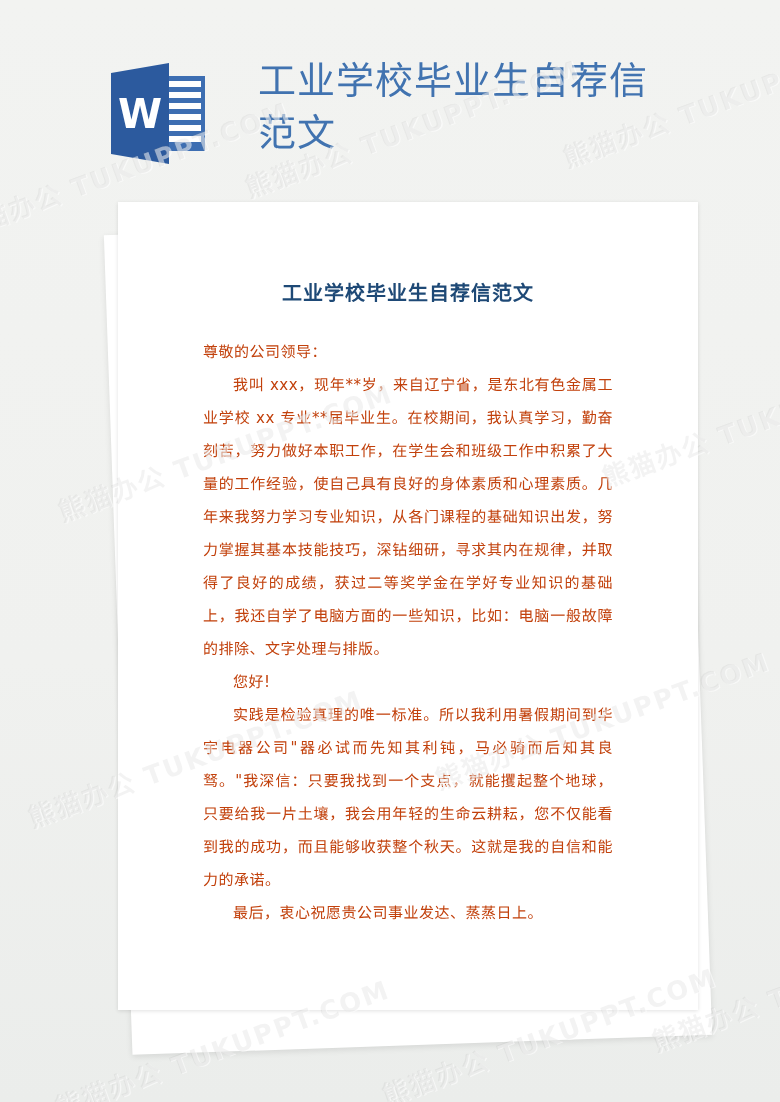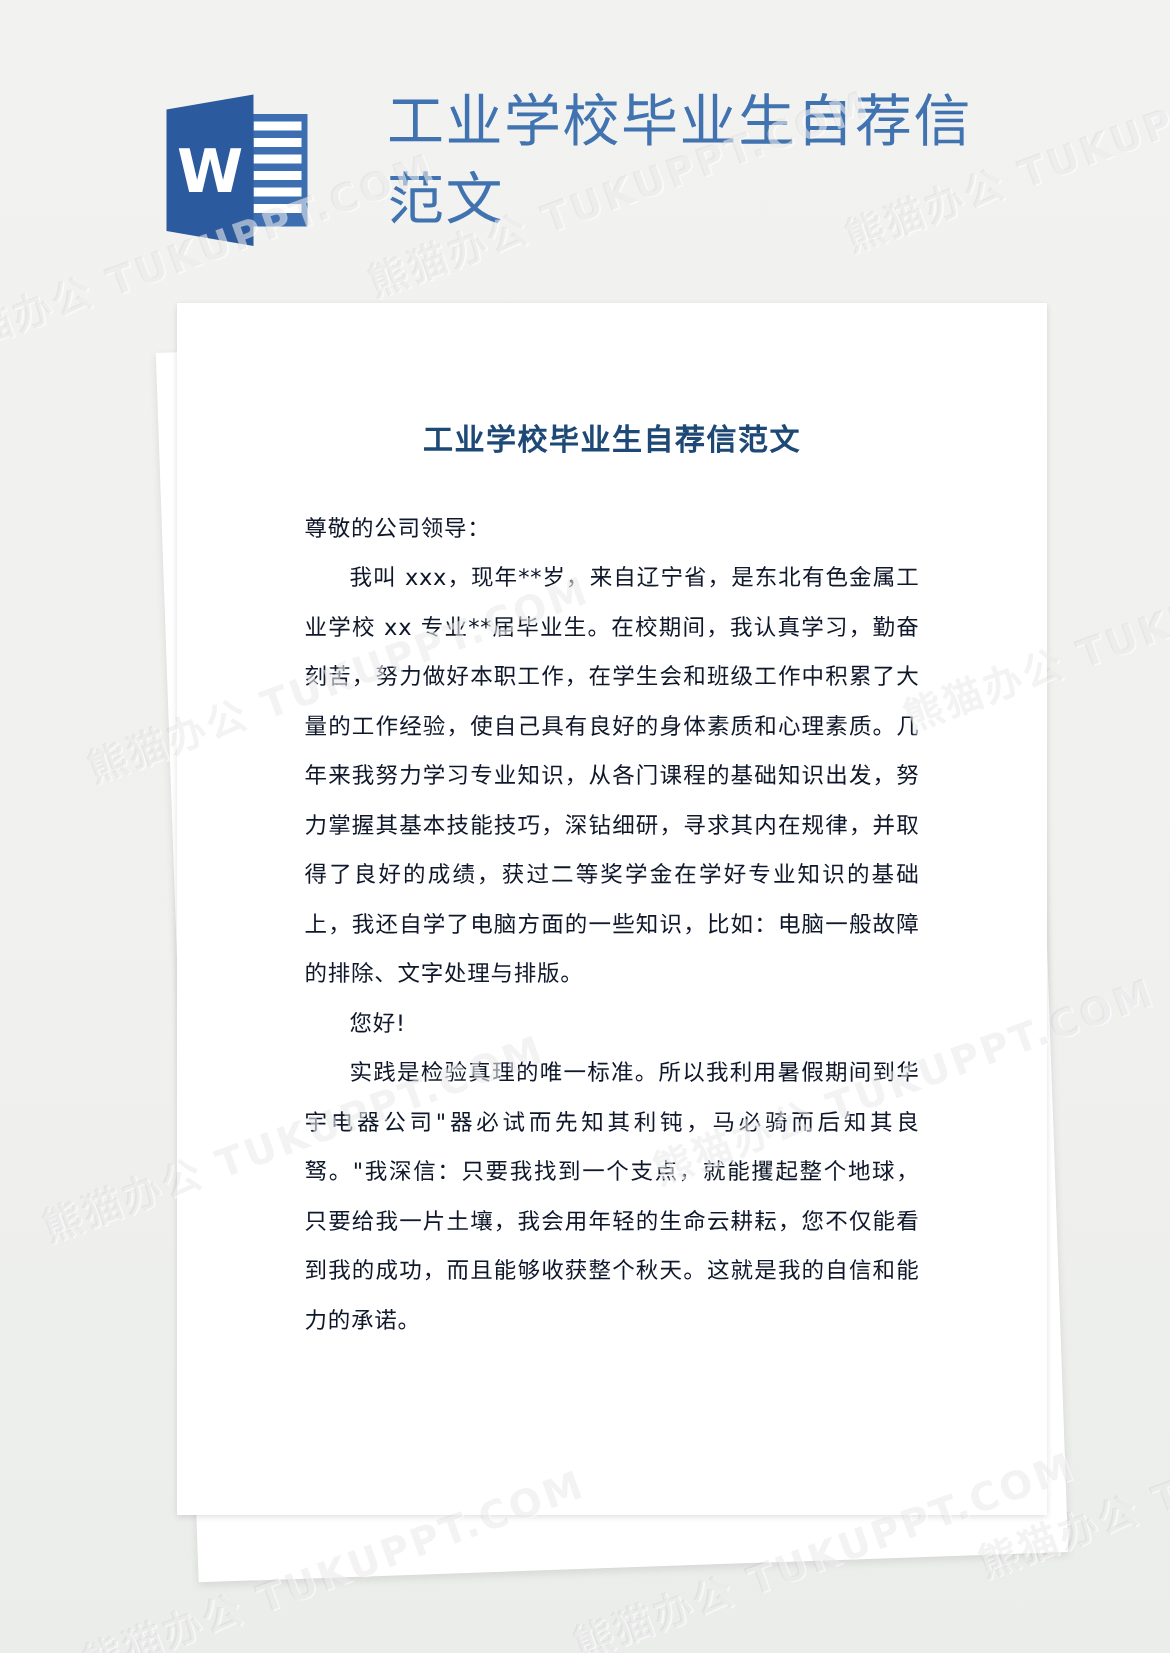--- a/index.html
+++ b/index.html
@@ -29,21 +29,21 @@
     position:absolute;left:118px;top:202px;width:580px;height:808px;
     background:#ffffff;box-shadow:0 1px 4px rgba(0,0,0,0.12);
     z-index:2;box-sizing:border-box;
     padding:75px 85px 0 85px;
   }
   .doc-title{
     margin:0 0 30px 0;text-align:center;
     font-size:20px;font-weight:bold;color:#1e4976;letter-spacing:1px;
   }
   .doc-body p{
-    margin:0;font-size:15px;line-height:33px;color:#0f172a;
+    margin:0;font-size:15px;line-height:33px;color:#c2410c;
     text-align:justify;letter-spacing:0.5px;
   }
   .doc-body p.indent{text-indent:2em;}
 
   
   .watermark-layer{position:absolute;left:0;top:0;width:780px;height:1102px;
     z-index:3;pointer-events:none;}
   .wm{
     position:absolute;white-space:nowrap;
     font-size:26px;font-weight:bold;letter-spacing:2px;
@@ -84,20 +84,21 @@
 
 <div class="back-sheet"></div>
 
 <div class="paper">
   <h2 class="doc-title">工业学校毕业生自荐信范文</h2>
   <div class="doc-body">
     <p>尊敬的公司领导：</p>
     <p class="indent">我叫 xxx，现年**岁，来自辽宁省，是东北有色金属工业学校 xx 专业**届毕业生。在校期间，我认真学习，勤奋刻苦，努力做好本职工作，在学生会和班级工作中积累了大量的工作经验，使自己具有良好的身体素质和心理素质。几年来我努力学习专业知识，从各门课程的基础知识出发，努力掌握其基本技能技巧，深钻细研，寻求其内在规律，并取得了良好的成绩，获过二等奖学金在学好专业知识的基础上，我还自学了电脑方面的一些知识，比如：电脑一般故障的排除、文字处理与排版。</p>
     <p class="indent">您好!</p>
     <p class="indent">实践是检验真理的唯一标准。所以我利用暑假期间到华宇电器公司"器必试而先知其利钝，马必骑而后知其良驽。"我深信：只要我找到一个支点，就能攫起整个地球，只要给我一片土壤，我会用年轻的生命云耕耘，您不仅能看到我的成功，而且能够收获整个秋天。这就是我的自信和能力的承诺。</p>
+    <p class="indent">最后，衷心祝愿贵公司事业发达、蒸蒸日上。</p>
   </div>
 </div>
 
 <div class="watermark-layer">
   <span class="wm n1">熊猫办公 TUKUPPT.COM</span>
   <span class="wm n2">熊猫办公 TUKUPPT.COM</span>
   <span class="wm n3">熊猫办公 TUKUPPT.COM</span>
   <span class="wm n4">熊猫办公 TUKUPPT.COM</span>
   <span class="wm n5">熊猫办公 TUKUPPT.COM</span>
   <span class="wm n6">熊猫办公 TUKUPPT.COM</span>

